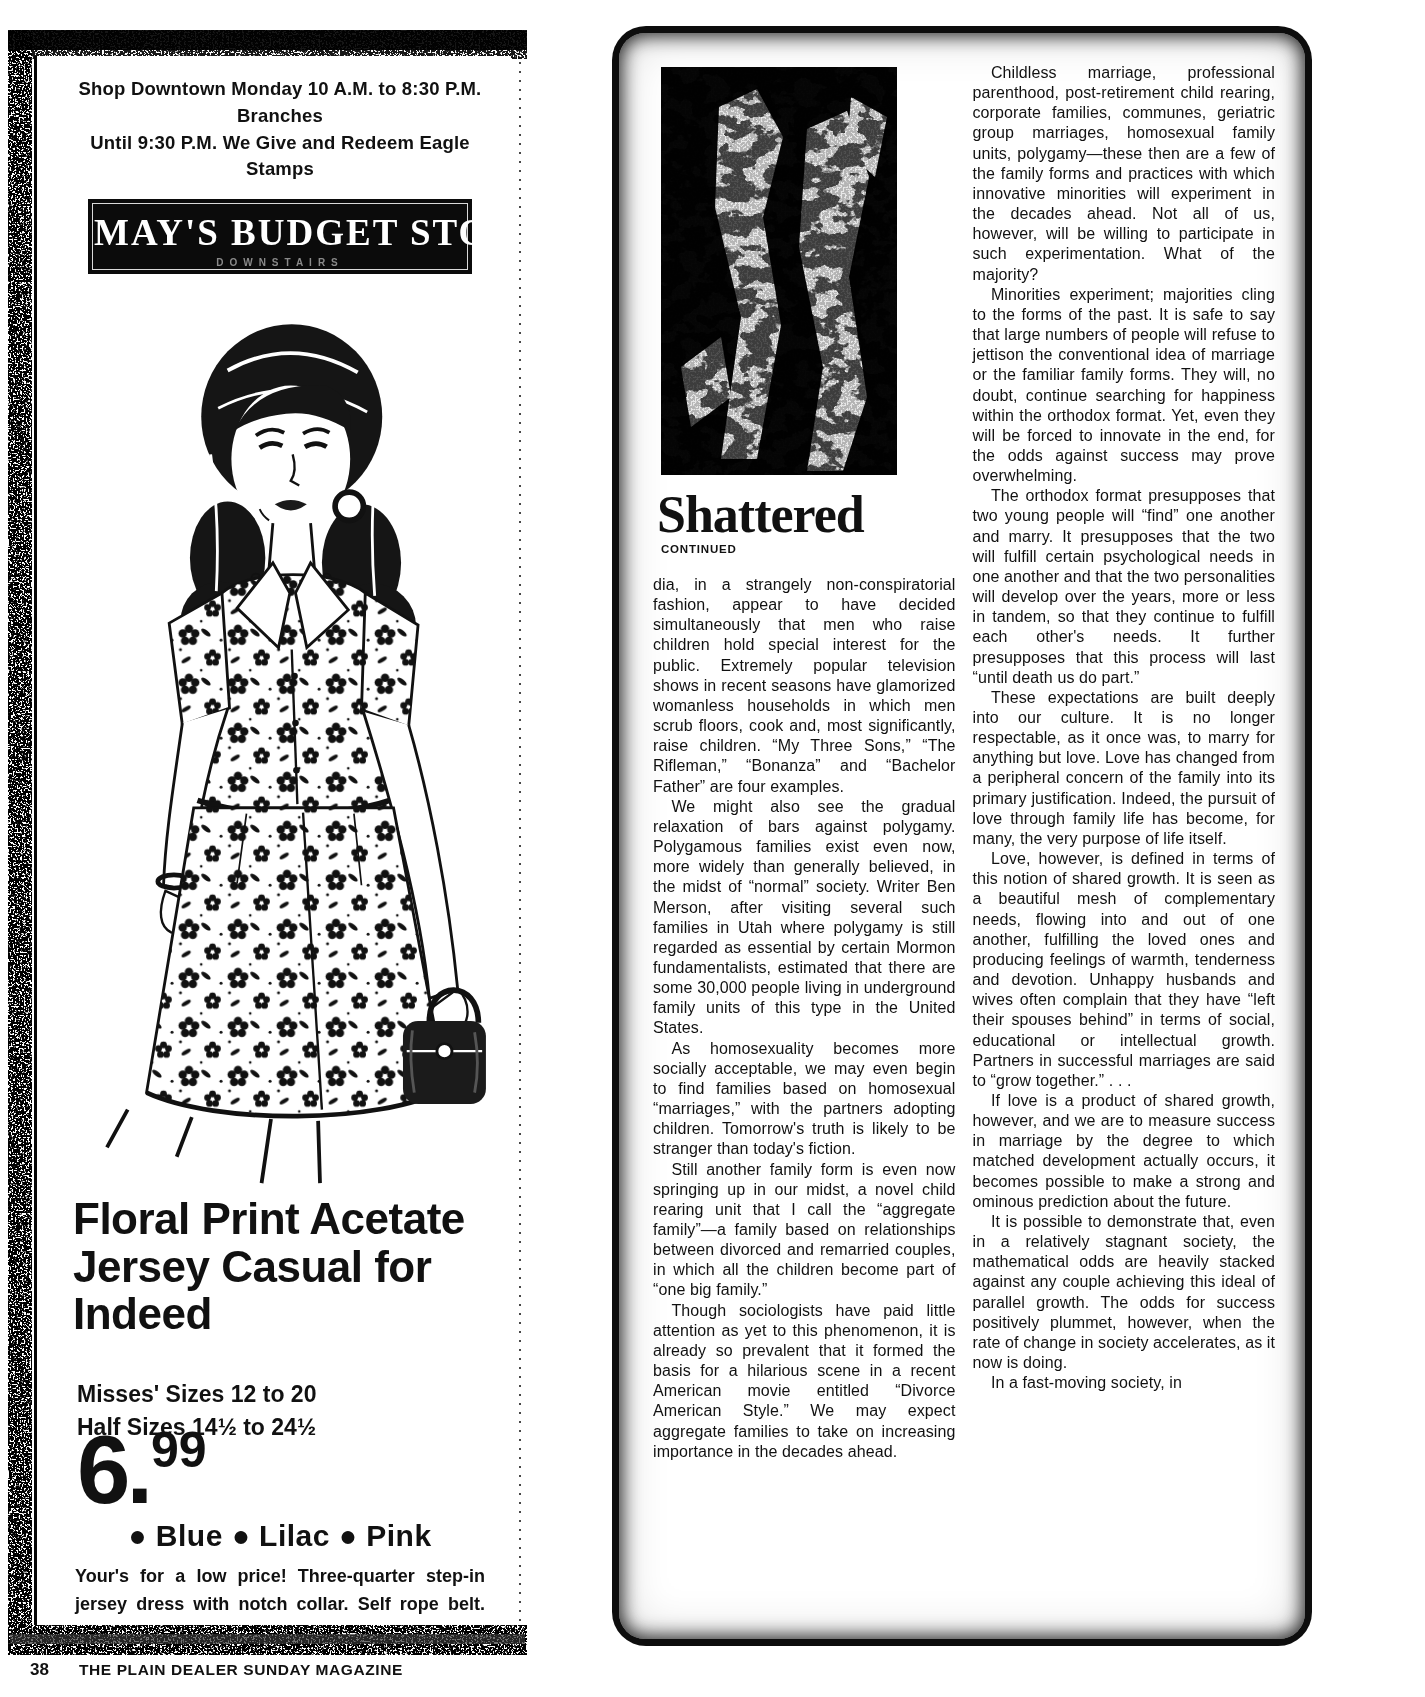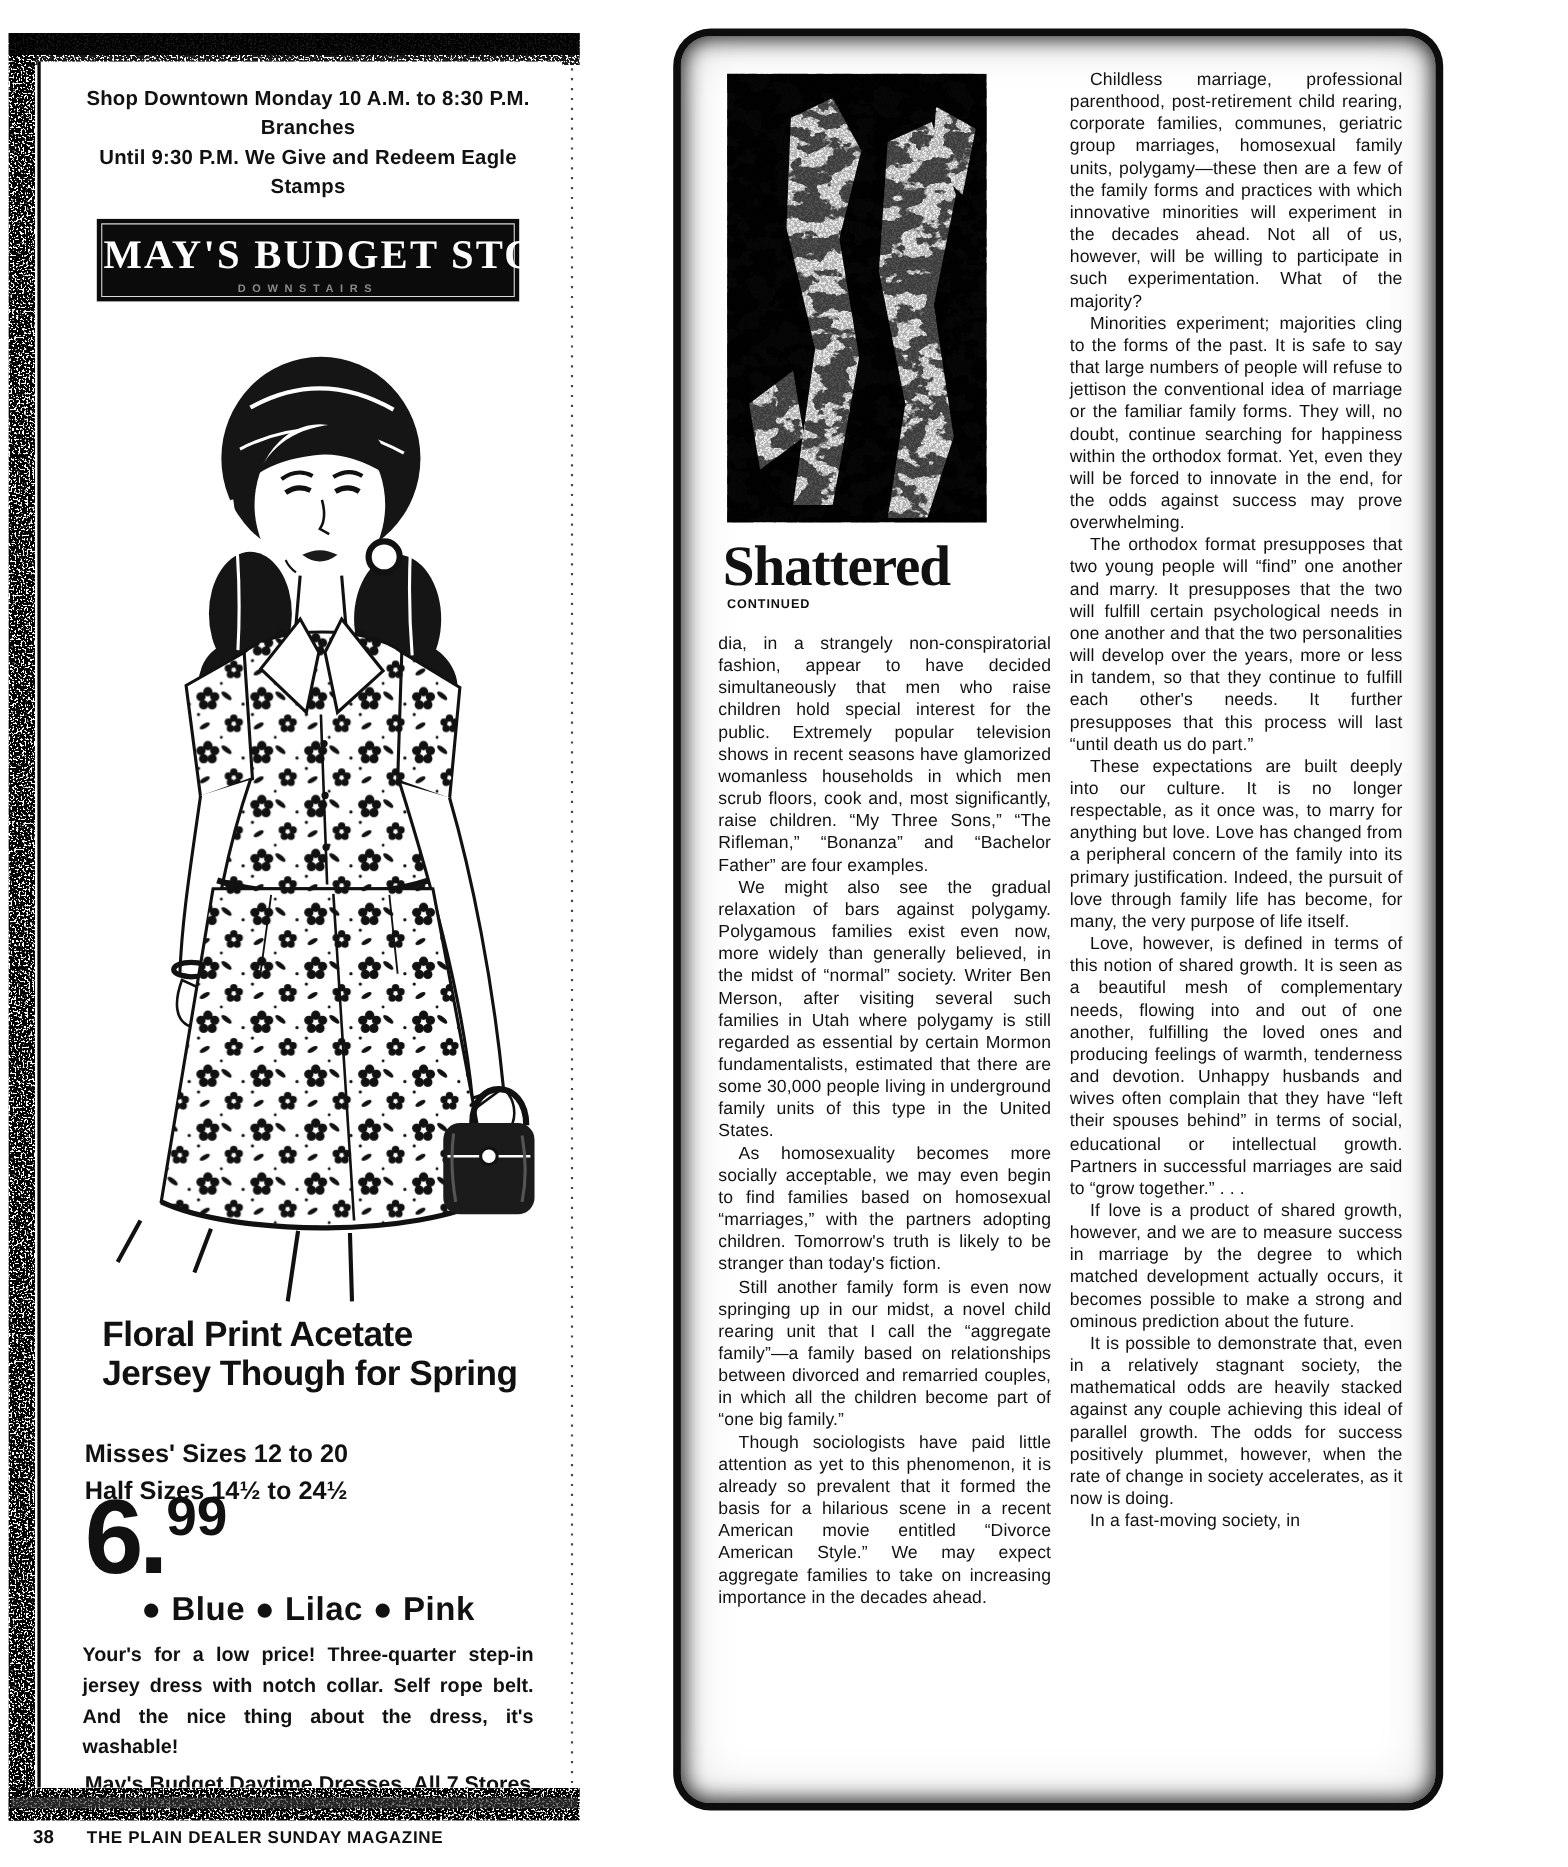--- a/index.html
+++ b/index.html
@@ -20,22 +20,22 @@
     margin:16px auto 0;width:372px;background:#0b0b0b;padding:12px 6px 6px;
     box-shadow:inset 0 0 0 4px #0b0b0b, inset 0 0 0 5px rgba(255,255,255,.85);
   }
   .ad-banner .store-name{
     font-family:"Liberation Serif", serif;font-weight:bold;color:#fff;
     font-size:37px;letter-spacing:2px;white-space:nowrap;
   }
   .ad-banner .store-sub{font-size:10px;color:#8a8a8a;letter-spacing:6px;margin-top:3px;font-weight:bold;}
   .ad-art{width:445px;height:905px;margin:6px auto 0;}
   .ad-headline{
-    text-align:left;font-weight:bold;font-size:32px;line-height:1.08;
-    letter-spacing:-.5px;margin:6px 0 0 20px;
+    text-align:left;font-weight:bold;font-size:44px;line-height:1.08;
+    letter-spacing:-.5px;margin:6px 0 0 0;
   }
   .ad-info-row{display:flex;justify-content:space-between;align-items:flex-start;margin:26px 6px 0 4px;flex-direction:column;}
   .ad-sizes{text-align:left;font-weight:bold;font-size:23px;line-height:1.45;padding-top:14px;}
   .ad-price{display:flex;align-items:flex-start;line-height:.8;margin-top:-12px;}
   .ad-price .dollars{font-weight:bold;font-size:96px;letter-spacing:-4px;}
   .ad-price .cents{font-weight:bold;font-size:50px;margin:-2px 0 0 2px;}
   .ad-colors{font-weight:bold;font-size:30px;margin-top:10px;letter-spacing:.5px;}
   .ad-desc{
     text-align:justify;font-weight:bold;font-size:18px;line-height:1.55;
     margin:10px 2px 0 2px;
@@ -216,21 +216,21 @@
         <path d="M372,786 C372,742 424,742 424,788" stroke="#111" stroke-width="6" fill="none"></path>
         <rect x="344" y="786" width="88" height="88" rx="16" fill="#1b1b1b"></rect>
         <path d="M348,818 h80" stroke="#fff" stroke-width="2.5"></path>
         <circle cx="388" cy="818" r="8" fill="#fff" stroke="#111" stroke-width="3"></circle>
         <path d="M354,796 q-4,30 2,66 M420,798 q6,34 0,64" stroke="#555" stroke-width="3" fill="none"></path>
       </g>
     </svg>
 
     <div class="ad-headline">
       <div>Floral Print Acetate</div>
-      <div>Jersey Though for Spring</div>
+      <div>Jersey Casual for Indeed</div>
     </div>
 
     <div class="ad-info-row">
       <div class="ad-sizes">
         <div>Misses' Sizes 12 to 20</div>
         <div>Half Sizes 14½ to 24½</div>
       </div>
       <div class="ad-price">
         <span class="dollars">6.</span>
         <span class="cents">99</span>

